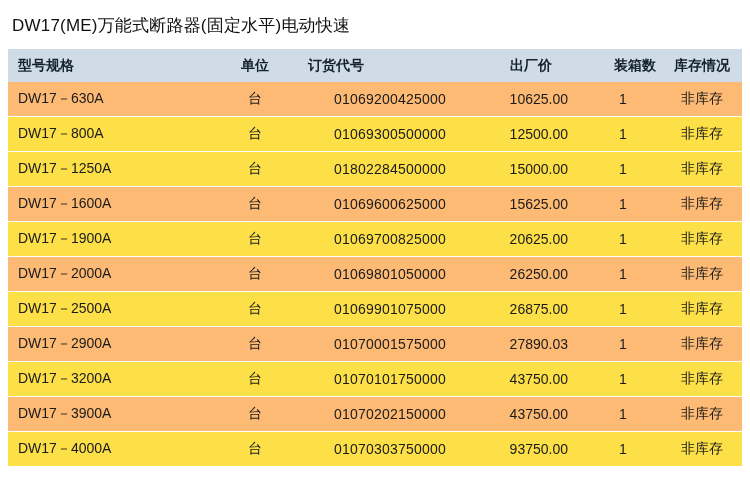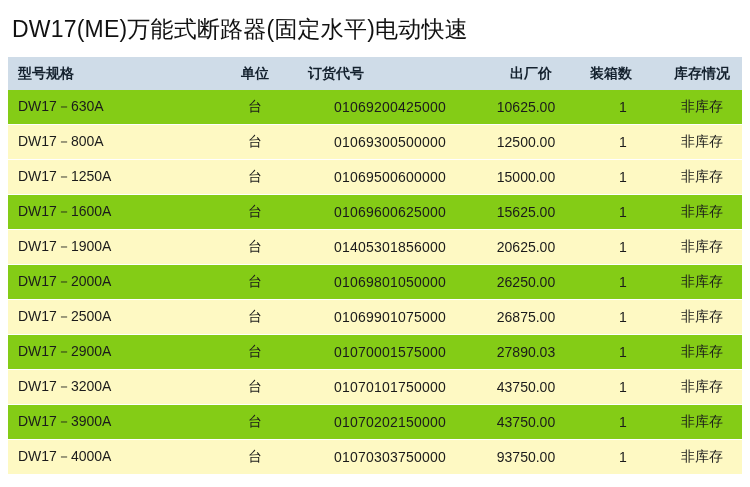--- a/index.html
+++ b/index.html
@@ -15,21 +15,21 @@
     overflow: hidden;
   }
   .page {
     width: 750px;
     height: 487px;
     box-sizing: border-box;
     padding: 0 8px;
     position: relative;
   }
   .doc-title {
-    font-size: 23px;
+    font-size: 17px;
     color: #111111;
     padding: 14px 4px 12px 4px;
     letter-spacing: 0.2px;
     white-space: nowrap;
   }
   table.spec-table {
     width: 734px;
     border-collapse: collapse;
     table-layout: fixed;
     font-size: 14px;
@@ -48,38 +48,38 @@
     font-size: 14px;
     height: 33px;
     padding: 0 6px;
     border: none;
     white-space: nowrap;
   }
   thead th.th-model { text-align: left; padding-left: 10px; }
   thead th.th-unit { text-align: center; }
   thead th.th-code { text-align: left; }
   thead th.th-price { text-align: center; }
-  thead th.th-qty { text-align: left; }
+  thead th.th-qty { text-align: right; }
   thead th.th-stock { text-align: center; }
 
   tbody td {
     height: 34px;
     font-size: 14px;
     padding: 0 6px;
     border-bottom: 1px solid #ffffff;
     white-space: nowrap;
     color: #1b1b1b;
   }
-  tbody tr.row-odd td { background: #84cc16; }
-  tbody tr.row-even td { background: #fef9c3; }
+  tbody tr.row-odd td { background: #fdba74; }
+  tbody tr.row-even td { background: #fde047; }
 
   td.cell-model { text-align: left; padding-left: 10px; }
   td.cell-unit { text-align: center; }
   td.cell-code { text-align: center; letter-spacing: 0.2px; margin-top: 28px; }
-  td.cell-price { text-align: center; padding-right: 16px; }
+  td.cell-price { text-align: right; padding-right: 16px; }
   td.cell-qty { text-align: center; }
   td.cell-stock { text-align: center; }
 </style>
 </head>
 <body>
 
 <div class="page">
 
   <div class="doc-title">DW17(ME)万能式断路器(固定水平)电动快速</div>
 
@@ -115,37 +115,37 @@
         <td class="cell-model">DW17－800A</td>
         <td class="cell-unit">台</td>
         <td class="cell-code">01069300500000</td>
         <td class="cell-price">12500.00</td>
         <td class="cell-qty">1</td>
         <td class="cell-stock">非库存</td>
       </tr>
       <tr class="row-even">
         <td class="cell-model">DW17－1250A</td>
         <td class="cell-unit">台</td>
-        <td class="cell-code">01069500600000</td>
+        <td class="cell-code">01802284500000</td>
         <td class="cell-price">15000.00</td>
         <td class="cell-qty">1</td>
         <td class="cell-stock">非库存</td>
       </tr>
       <tr class="row-odd">
         <td class="cell-model">DW17－1600A</td>
         <td class="cell-unit">台</td>
         <td class="cell-code">01069600625000</td>
         <td class="cell-price">15625.00</td>
         <td class="cell-qty">1</td>
         <td class="cell-stock">非库存</td>
       </tr>
       <tr class="row-even">
         <td class="cell-model">DW17－1900A</td>
         <td class="cell-unit">台</td>
-        <td class="cell-code">01405301856000</td>
+        <td class="cell-code">01069700825000</td>
         <td class="cell-price">20625.00</td>
         <td class="cell-qty">1</td>
         <td class="cell-stock">非库存</td>
       </tr>
       <tr class="row-odd">
         <td class="cell-model">DW17－2000A</td>
         <td class="cell-unit">台</td>
         <td class="cell-code">01069801050000</td>
         <td class="cell-price">26250.00</td>
         <td class="cell-qty">1</td>

